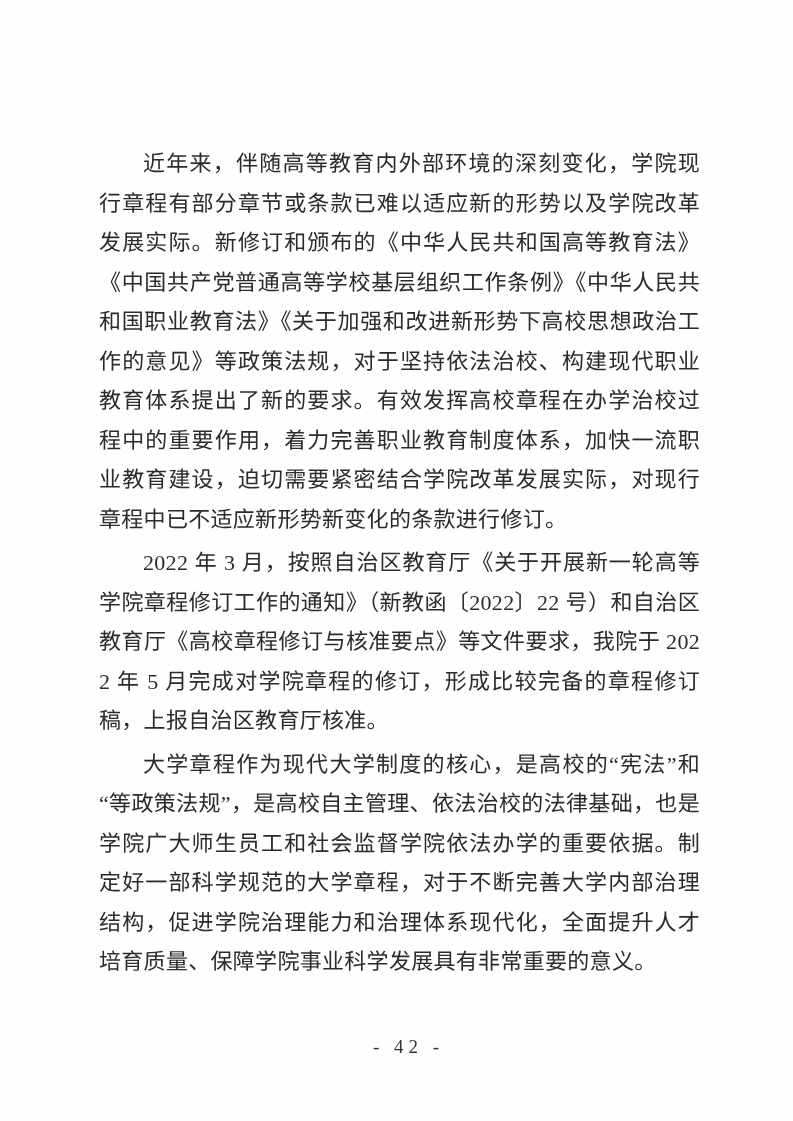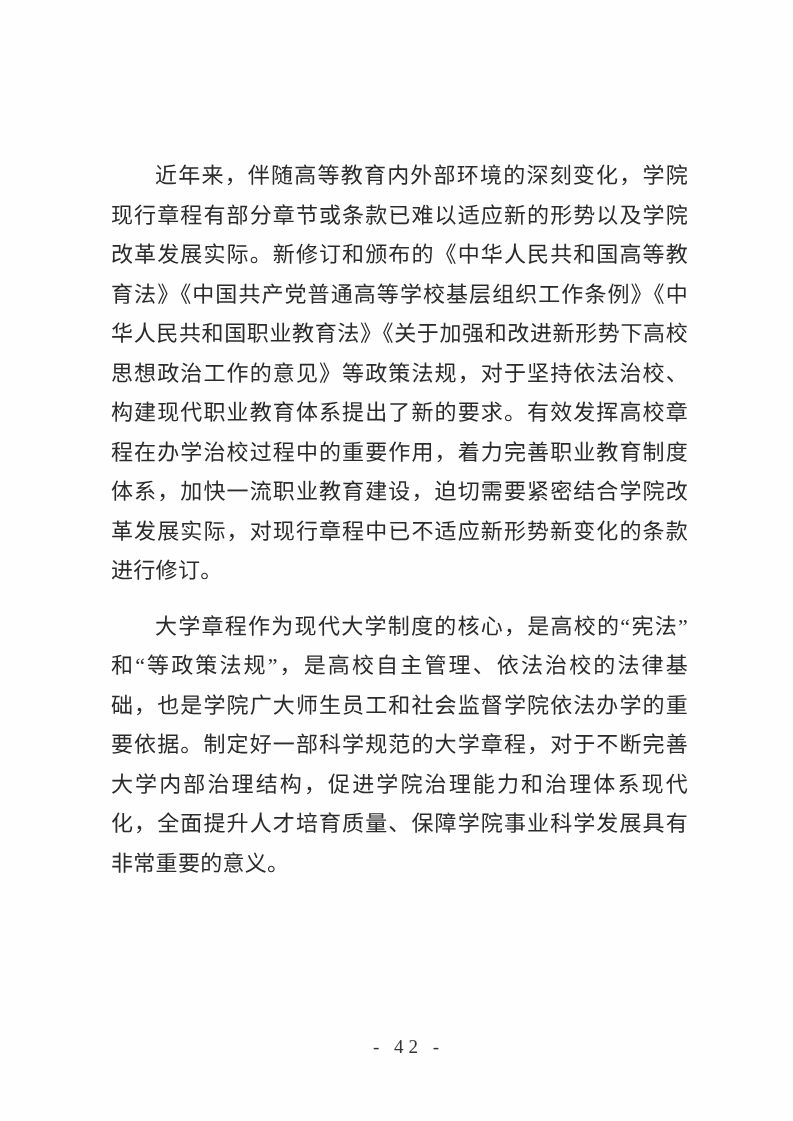--- a/index.html
+++ b/index.html
@@ -16,21 +16,21 @@
     color: #2b2b2b;
     overflow: hidden;
   }
   .content {
     position: absolute;
     left: 95px;
     top: 140px;
     width: 609px;
   }
   .content p {
-    margin: 16px;
+    margin: 4px;
     padding: 0;
     font-size: 22px;
     line-height: 39.5px;
     text-align: justify;
     text-justify: inter-ideograph;
     text-indent: 2em;
     letter-spacing: 0.3px;
     word-break: break-all;
   }
   .footer {
@@ -46,18 +46,19 @@
     letter-spacing: 5px;
     font-family: "Liberation Serif", "DejaVu Serif", serif;
   }
 </style>
 </head>
 <body>
 
 <div class="page">
   <div class="content">
     <p>近年来，伴随高等教育内外部环境的深刻变化，学院现行章程有部分章节或条款已难以适应新的形势以及学院改革发展实际。新修订和颁布的《中华人民共和国高等教育法》《中国共产党普通高等学校基层组织工作条例》《中华人民共和国职业教育法》《关于加强和改进新形势下高校思想政治工作的意见》等政策法规，对于坚持依法治校、构建现代职业教育体系提出了新的要求。有效发挥高校章程在办学治校过程中的重要作用，着力完善职业教育制度体系，加快一流职业教育建设，迫切需要紧密结合学院改革发展实际，对现行章程中已不适应新形势新变化的条款进行修订。</p>
+    <p>2022 年 3 月，按照自治区教育厅《关于开展新一轮高等学院章程修订工作的通知》（新教函〔2022〕22 号）和自治区教育厅《高校章程修订与核准要点》等文件要求，我院于 2022 年 5 月完成对学院章程的修订，形成比较完备的章程修订稿，上报自治区教育厅核准。</p>
     <p>大学章程作为现代大学制度的核心，是高校的“宪法”和“等政策法规”，是高校自主管理、依法治校的法律基础，也是学院广大师生员工和社会监督学院依法办学的重要依据。制定好一部科学规范的大学章程，对于不断完善大学内部治理结构，促进学院治理能力和治理体系现代化，全面提升人才培育质量、保障学院事业科学发展具有非常重要的意义。</p>
   </div>
   <div class="footer">
     <span class="page-number">- 42 -</span>
   </div>
 </div>
 
 </body></html>

